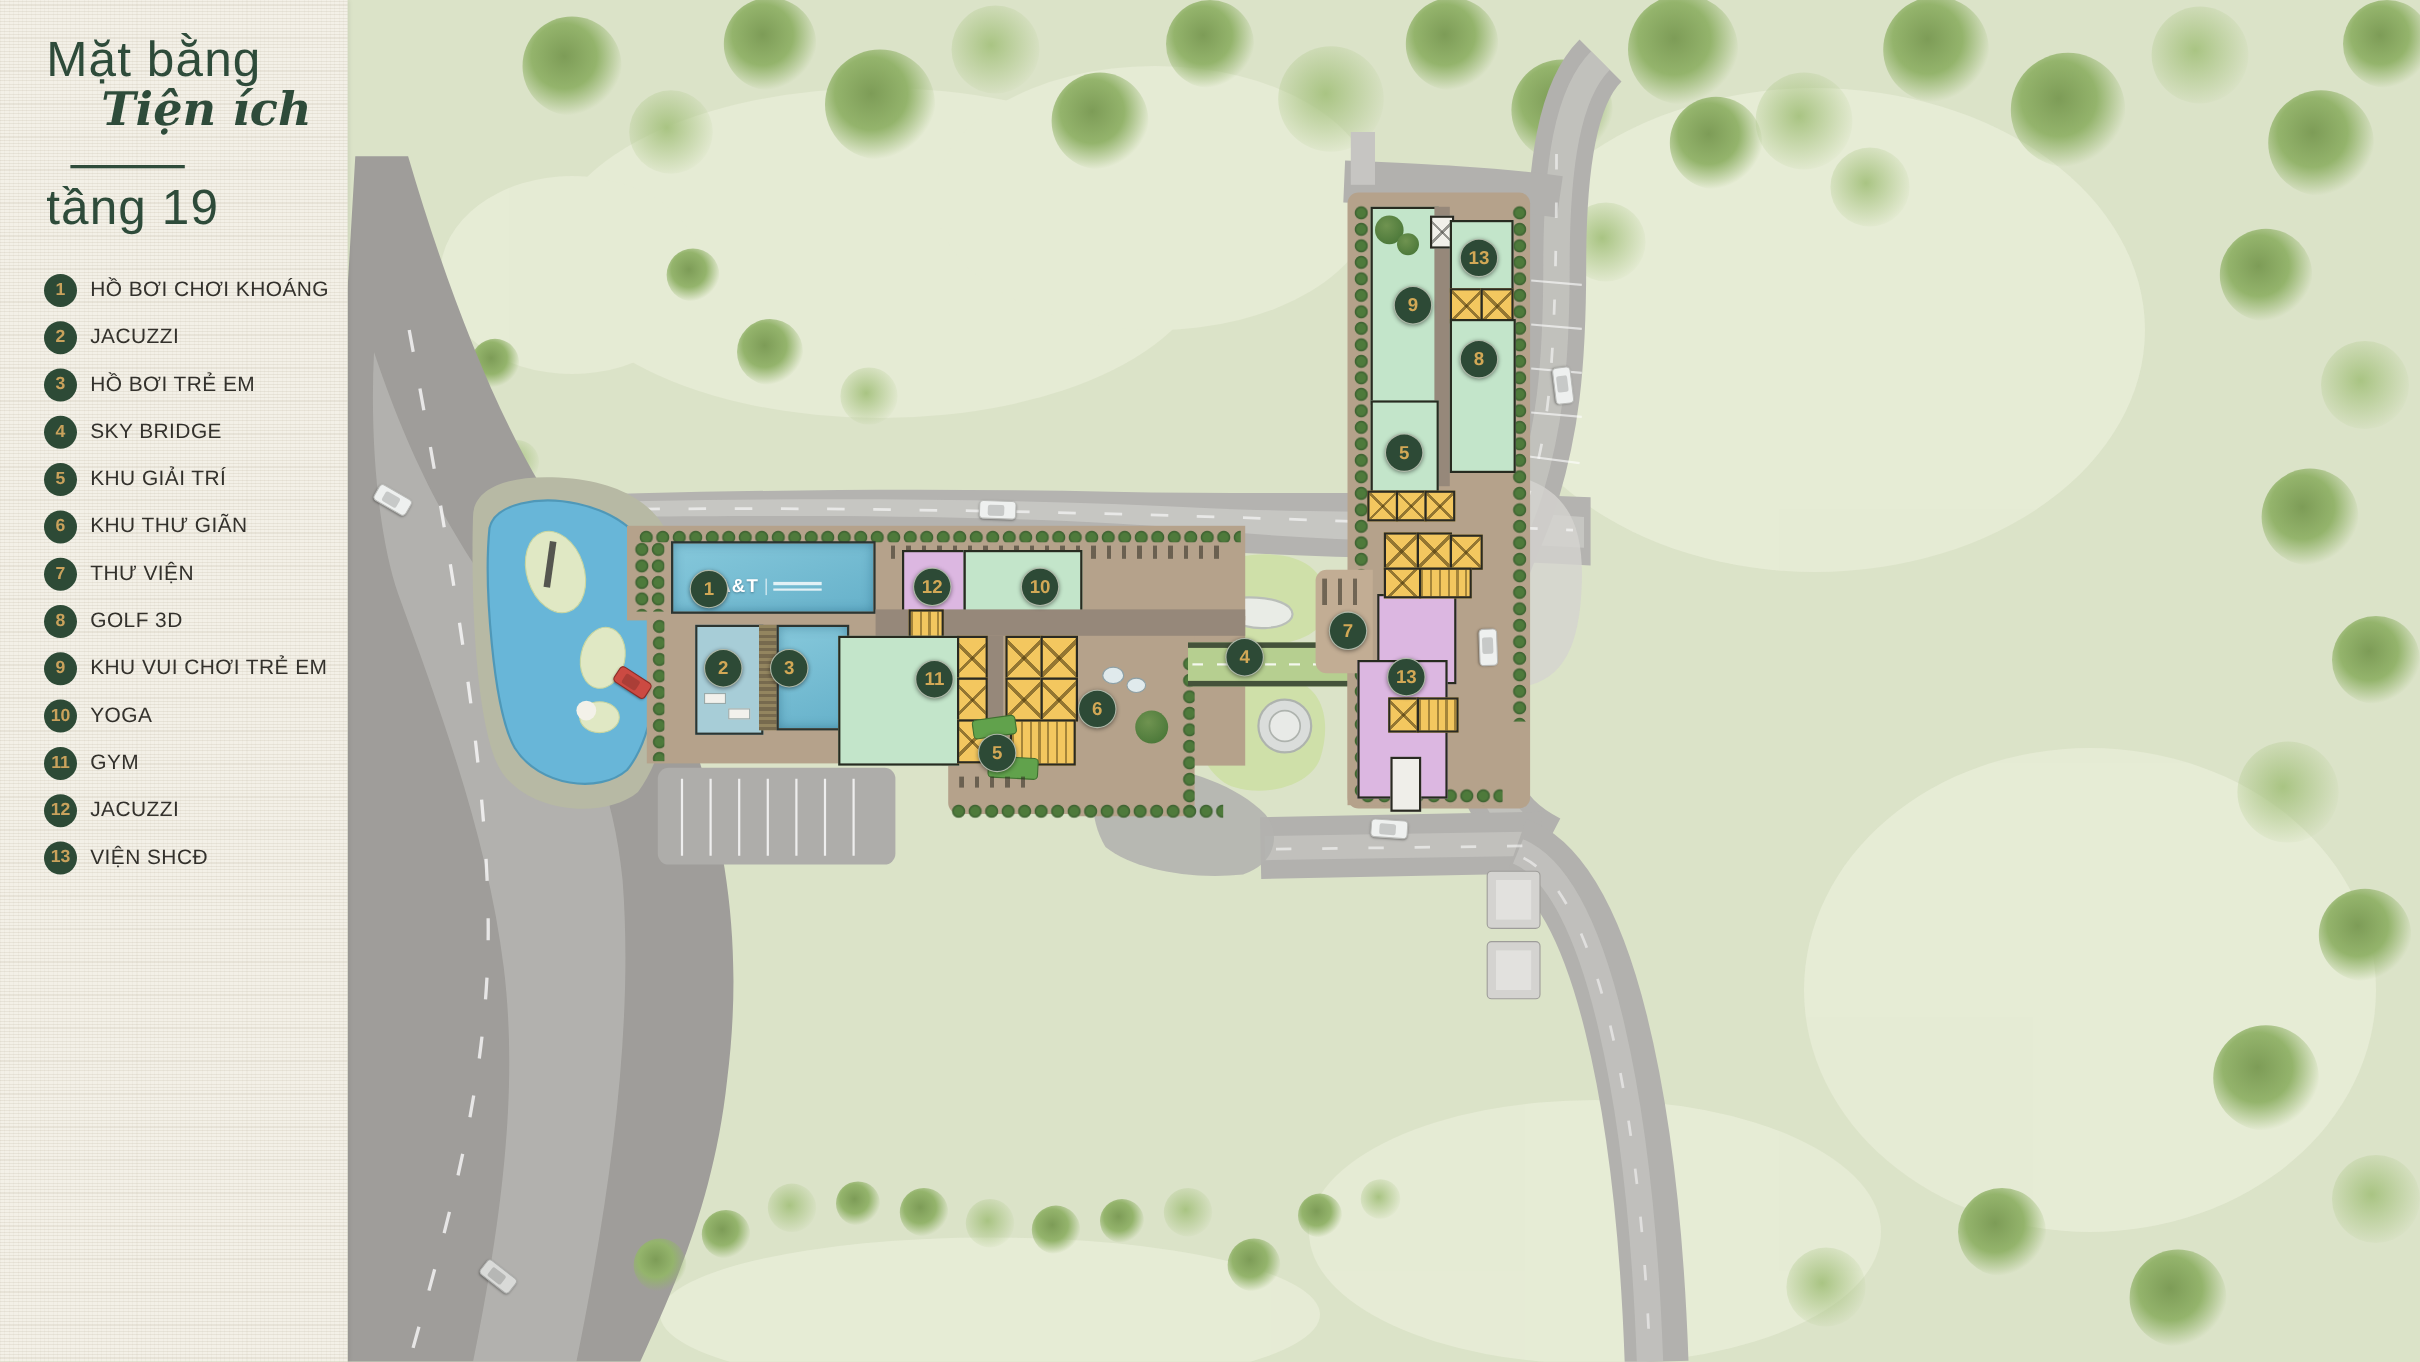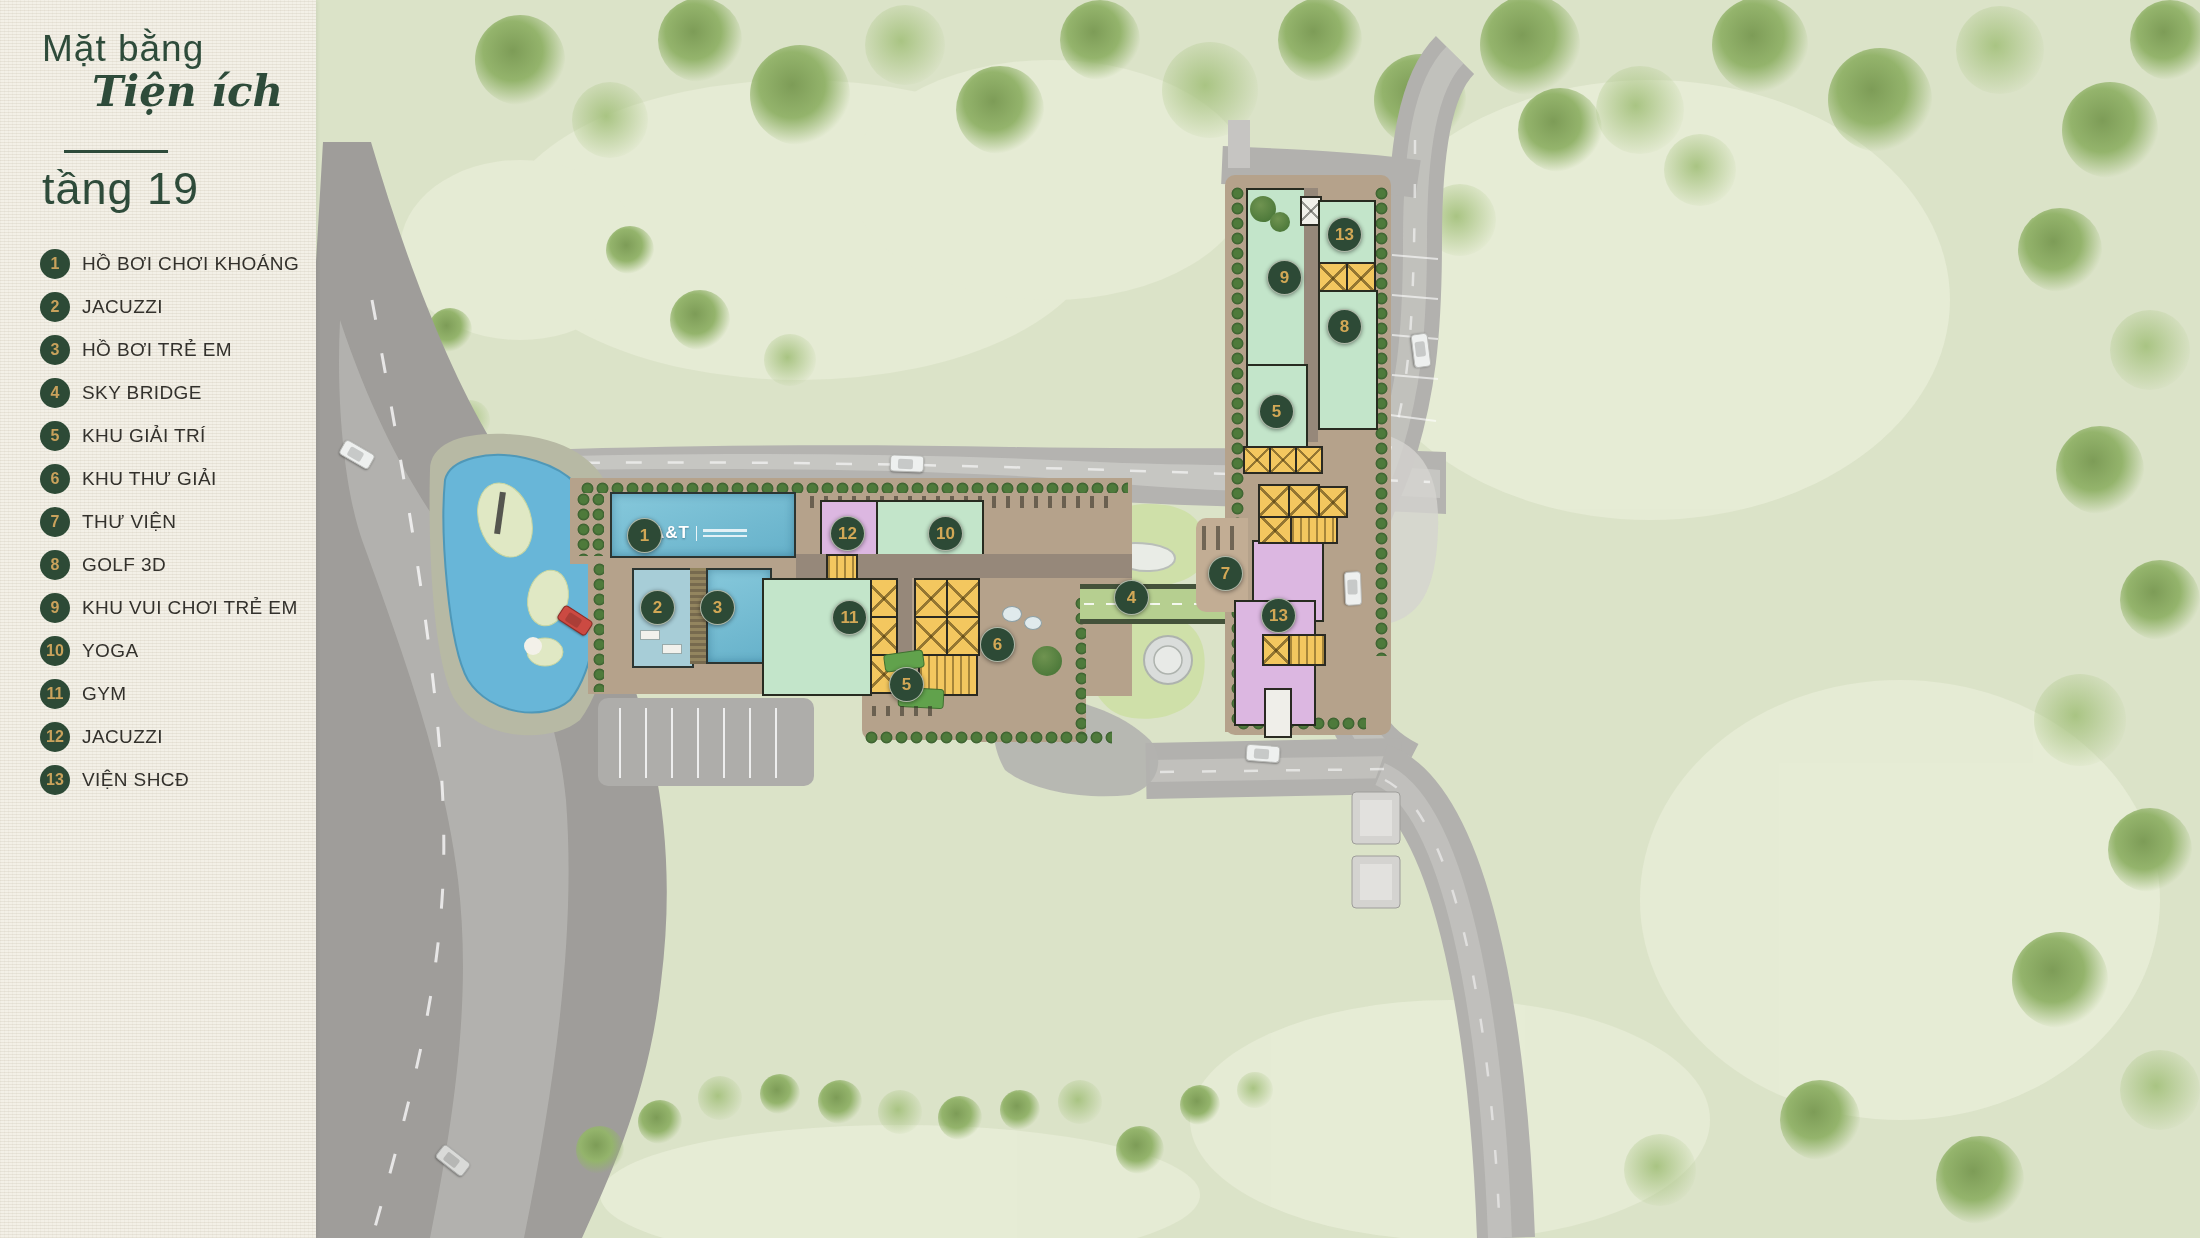--- a/index.html
+++ b/index.html
@@ -50,21 +50,21 @@
   #pool-logo .bar{width:1.5px;height:15px;background:rgba(255,255,255,.85);}
   #pool-logo .sub{display:flex;flex-direction:column;gap:3px;}
   #pool-logo .sub i{display:block;width:44px;height:2.5px;background:rgba(255,255,255,.8);}
   
   #sidebar{position:absolute;left:0;top:0;width:316px;height:1238px;z-index:10;
     background-color:#f3f0e7;
     background-image:repeating-linear-gradient(0deg,rgba(160,148,122,.14) 0 1px,transparent 1px 3px),
                      repeating-linear-gradient(90deg,rgba(160,148,122,.06) 0 1px,transparent 1px 4px);
     box-shadow:1px 0 4px rgba(0,0,0,.08);}
   #title-block{position:absolute;left:42px;top:30px;width:260px;color:#2e4b3a;}
-  #page-title{font-size:37px;font-weight:400;letter-spacing:1px;line-height:1.05;}
+  #page-title{font-size:45px;font-weight:400;letter-spacing:1px;line-height:1.05;}
   #page-subtitle{font-family:"DejaVu Serif","Liberation Serif",serif;font-style:italic;font-weight:bold;
     font-size:42px;margin-left:50px;margin-top:2px;line-height:1.0;}
   #title-divider{position:absolute;left:64px;top:150px;width:104px;height:2.5px;background:#2e4b3a;}
   #floor-label{position:absolute;left:42px;top:163px;font-size:45px;font-weight:400;color:#2e4b3a;letter-spacing:1px;}
   #legend-list{position:absolute;left:40px;top:249px;width:270px;}
   .legend-row{display:flex;align-items:center;gap:12px;height:30px;margin-bottom:13px;}
   .legend-num{flex:0 0 30px;width:30px;height:30px;border-radius:50%;background:#2d4a36;color:#c9a25c;
     font-size:16px;font-weight:bold;display:flex;align-items:center;justify-content:center;}
   .legend-label{font-size:19px;color:#33312c;letter-spacing:.4px;white-space:nowrap;font-weight:500;}
 </style>
@@ -346,21 +346,21 @@
       <div class="legend-row">
         <span class="legend-num">4</span>
         <span class="legend-label">SKY BRIDGE</span>
       </div>
       <div class="legend-row">
         <span class="legend-num">5</span>
         <span class="legend-label">KHU GIẢI TRÍ</span>
       </div>
       <div class="legend-row">
         <span class="legend-num">6</span>
-        <span class="legend-label">KHU THƯ GIẢI</span>
+        <span class="legend-label">KHU THƯ GIÃN</span>
       </div>
       <div class="legend-row">
         <span class="legend-num">7</span>
         <span class="legend-label">THƯ VIỆN</span>
       </div>
       <div class="legend-row">
         <span class="legend-num">8</span>
         <span class="legend-label">GOLF 3D</span>
       </div>
       <div class="legend-row">

